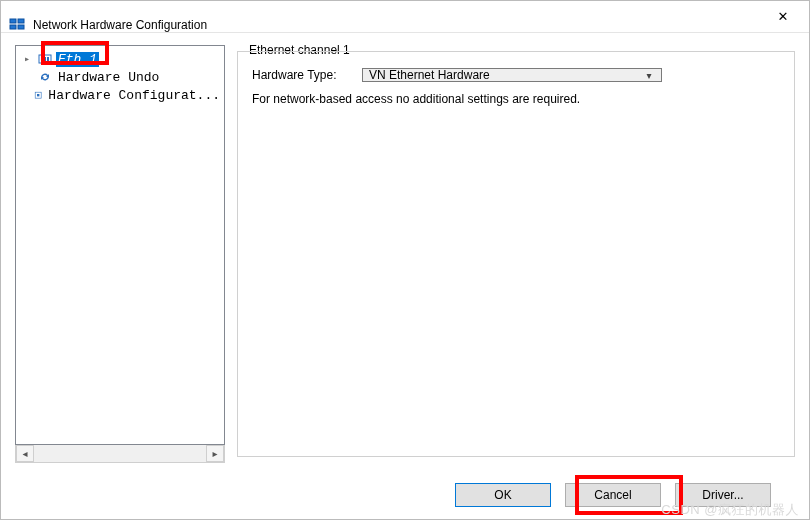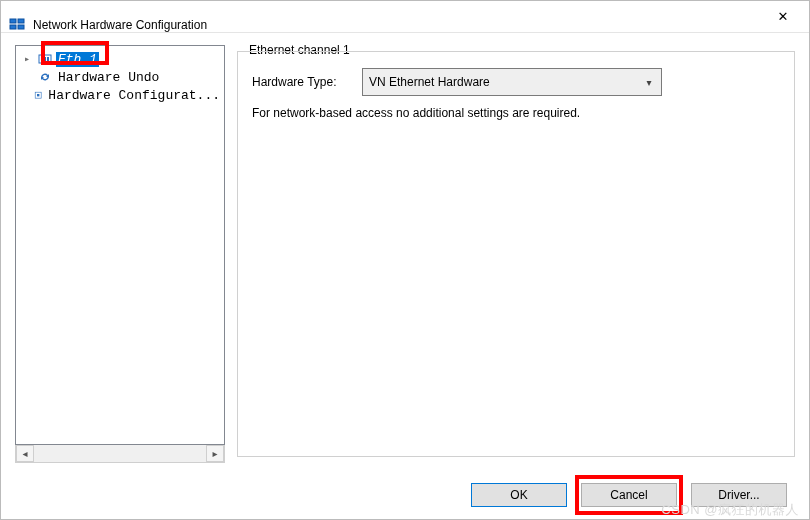--- a/index.html
+++ b/index.html
@@ -99,21 +99,21 @@
     border:1px solid #d0d0d0;
     padding:16px 14px 10px 14px;
   }
   .row {
     display:flex; align-items:center; gap:10px;
     margin-bottom:10px;
   }
   .row .lbl { width:100px; }
   .combo {
     flex:1; max-width:300px;
-    height:28px;
+    height:14px;
     border:1px solid #7a7a7a;
     background:#efefef;
     display:flex; align-items:center;
     padding:0 4px 0 6px;
     position:relative;
   }
   .combo .val { flex:1; }
   .combo .dd {
     width:16px; text-align:center; color:#444; font-size:10px;
   }
@@ -121,21 +121,21 @@
 
   
   .buttons {
     position:absolute;
     left:0; right:0; bottom:0;
     height:48px;
     display:flex;
     align-items:center;
     justify-content:flex-end;
     gap:14px;
-    padding:0 22px;
+    padding:0 38px;
     background:#fff;
   }
   button.win {
     width:96px; height:24px;
     font:12px "Segoe UI", Tahoma, sans-serif;
     background:#e1e1e1;
     border:1px solid #adadad;
     cursor:default;
   }
   button.win.default { border:1px solid #0078d7; }

